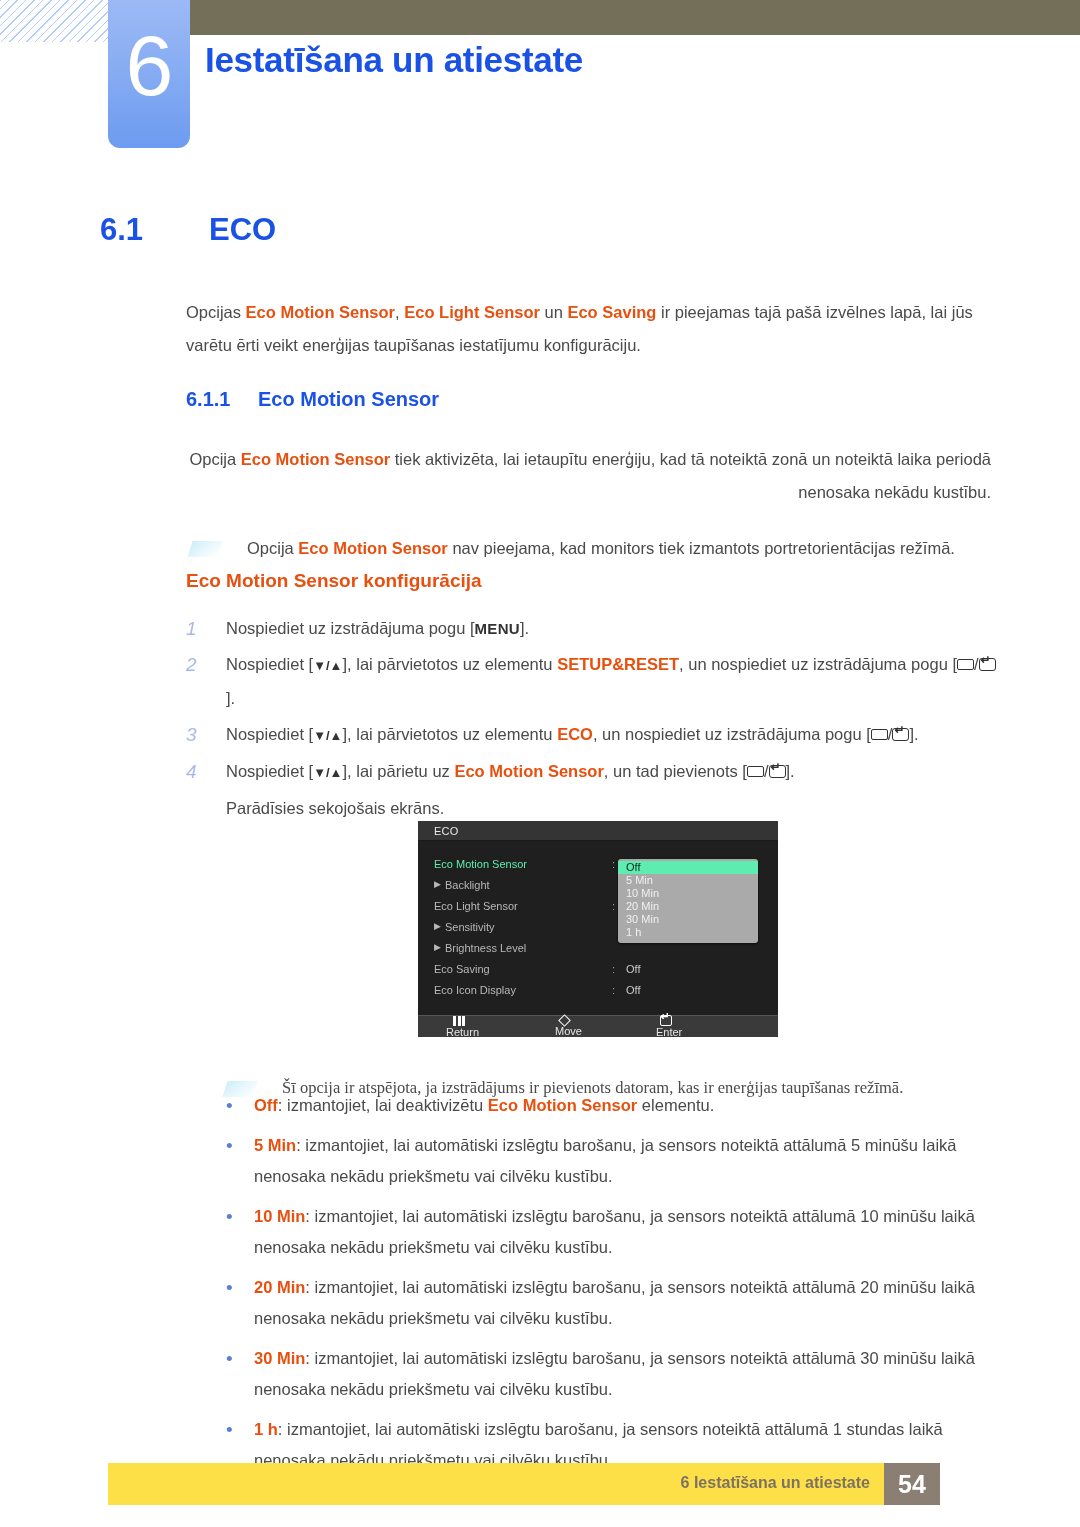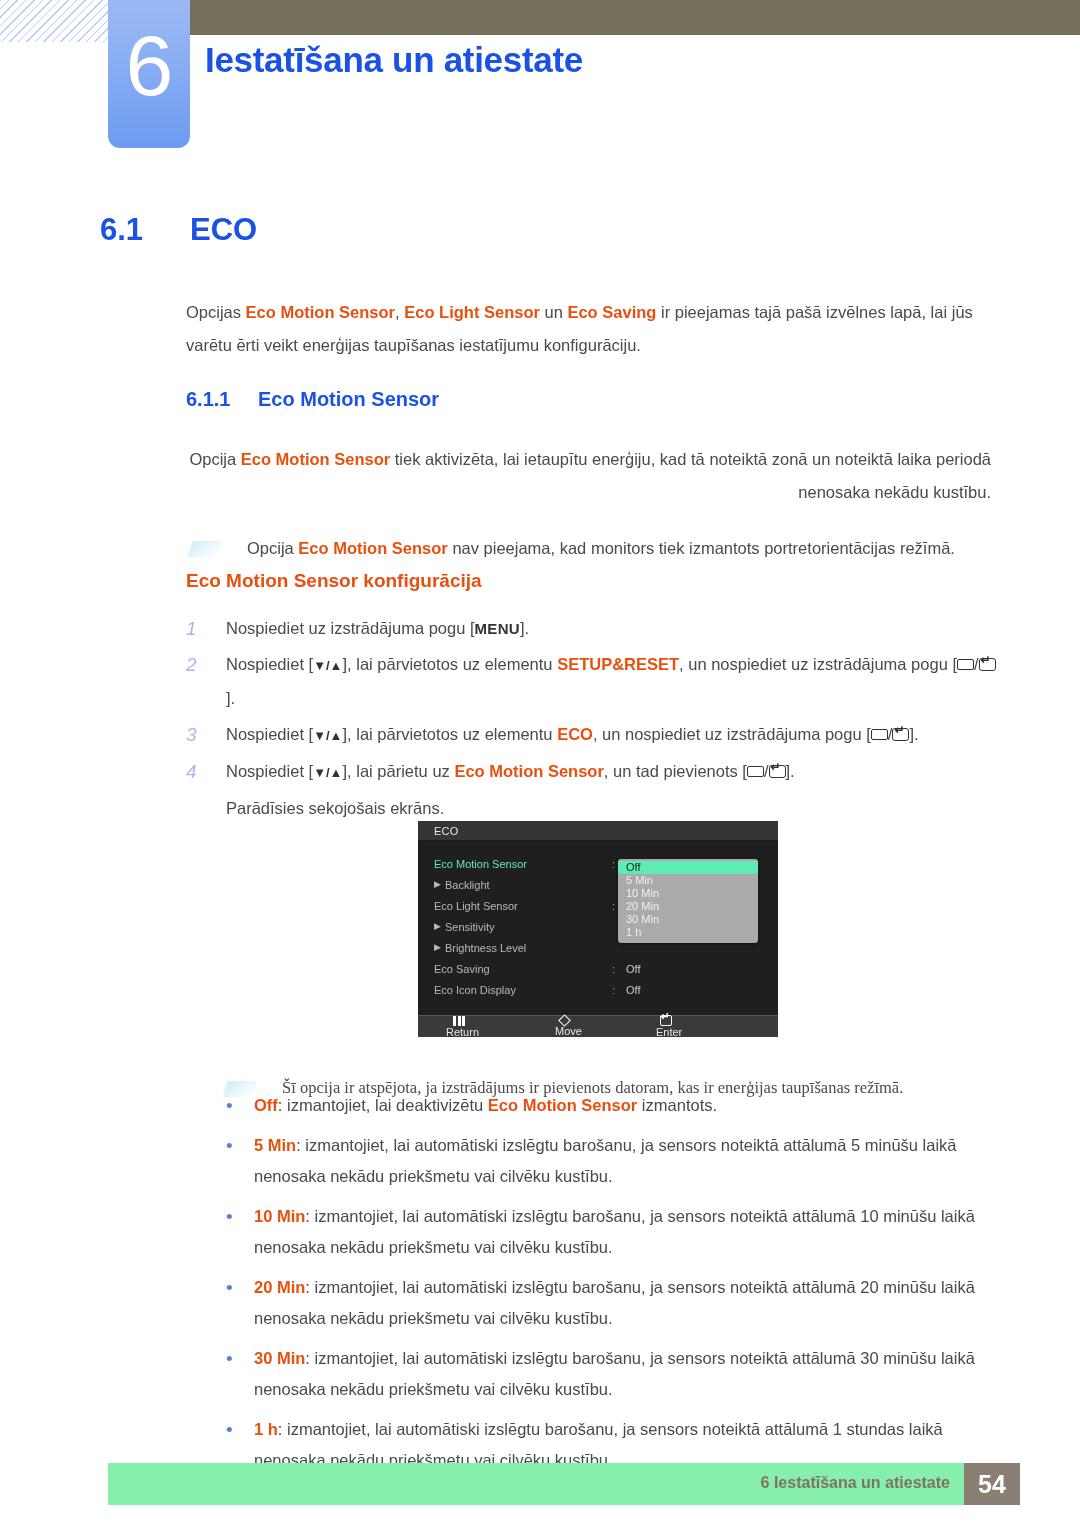--- a/index.html
+++ b/index.html
@@ -33,21 +33,21 @@
     position: absolute; left: 190px; top: 0; width: 890px; height: 35px;
     background: #736f58;
   }
   .chapter-title {
     position: absolute; left: 205px; top: 40px;
     font-size: 35px; font-weight: bold; color: #1b52e6; letter-spacing: -.3px;
   }
 
   
   .h1-row {
-    position: absolute; left: 100px; top: 212px; display: flex; align-items: flex-end;
+    position: absolute; left: 100px; top: 212px; display: flex; align-items: flex-end; gap: 19px;
   }
   .h1-num { font-size: 31px; font-weight: bold; color: #1b52e6; width: 90px; }
   .h1-text { font-size: 31px; font-weight: bold; color: #1b52e6; }
 
   .h2-row {
     position: absolute; left: 186px; top: 388px; display: flex; align-items: baseline;
   }
   .h2-num { font-size: 20px; font-weight: bold; color: #1b52e6; width: 72px; }
   .h2-text { font-size: 20px; font-weight: bold; color: #1b52e6; }
 
@@ -162,22 +162,22 @@
   .bullets { position: absolute; left: 222px; top: 1090px; width: 775px; }
   .bullet { display: flex; margin-bottom: 9px; }
   .bullet-dot {
     flex: 0 0 32px; color: #5a7fd6; font-size: 19px; line-height: 31px;
     text-align: left; padding-left: 4px;
   }
   .bullet-text { font-size: 16.5px; color: #4a4a4a; line-height: 31px; }
 
   
   .footer-bar {
-    position: absolute; left: 108px; bottom: 22px; width: 912px; height: 42px;
-    background: #86efac;
+    position: absolute; left: 108px; bottom: 22px; width: 832px; height: 42px;
+    background: #fde047;
   }
   .footer-text {
     position: absolute; right: 70px; top: 11px;
     font-size: 16px; font-weight: bold; color: #7d7363;
   }
   .footer-page {
     position: absolute; right: 0px; top: 0; width: 56px; height: 42px;
     background: #8b7e72; color: #fff; font-size: 25px; font-weight: bold;
     display: flex; align-items: center; justify-content: center;
   }
@@ -315,21 +315,21 @@
   </div>
 
   <div class="note note-2">
     <span class="note-icon"></span>
     <span class="note-text"><span>Šī opcija ir atspējota, ja izstrādājums ir pievienots datoram, kas ir enerģijas taupīšanas režīmā.</span></span>
   </div>
 
   <div class="bullets">
     <div class="bullet">
       <span class="bullet-dot">•</span>
-      <span class="bullet-text"><span class="orange">Off</span><span>: izmantojiet, lai deaktivizētu </span><span class="orange">Eco Motion Sensor</span><span> izmantots.</span></span>
+      <span class="bullet-text"><span class="orange">Off</span><span>: izmantojiet, lai deaktivizētu </span><span class="orange">Eco Motion Sensor</span><span> elementu.</span></span>
     </div>
     <div class="bullet">
       <span class="bullet-dot">•</span>
       <span class="bullet-text"><span class="orange">5 Min</span><span>: izmantojiet, lai automātiski izslēgtu barošanu, ja sensors noteiktā attālumā 5 minūšu laikā nenosaka nekādu priekšmetu vai cilvēku kustību.</span></span>
     </div>
     <div class="bullet">
       <span class="bullet-dot">•</span>
       <span class="bullet-text"><span class="orange">10 Min</span><span>: izmantojiet, lai automātiski izslēgtu barošanu, ja sensors noteiktā attālumā 10 minūšu laikā nenosaka nekādu priekšmetu vai cilvēku kustību.</span></span>
     </div>
     <div class="bullet">

